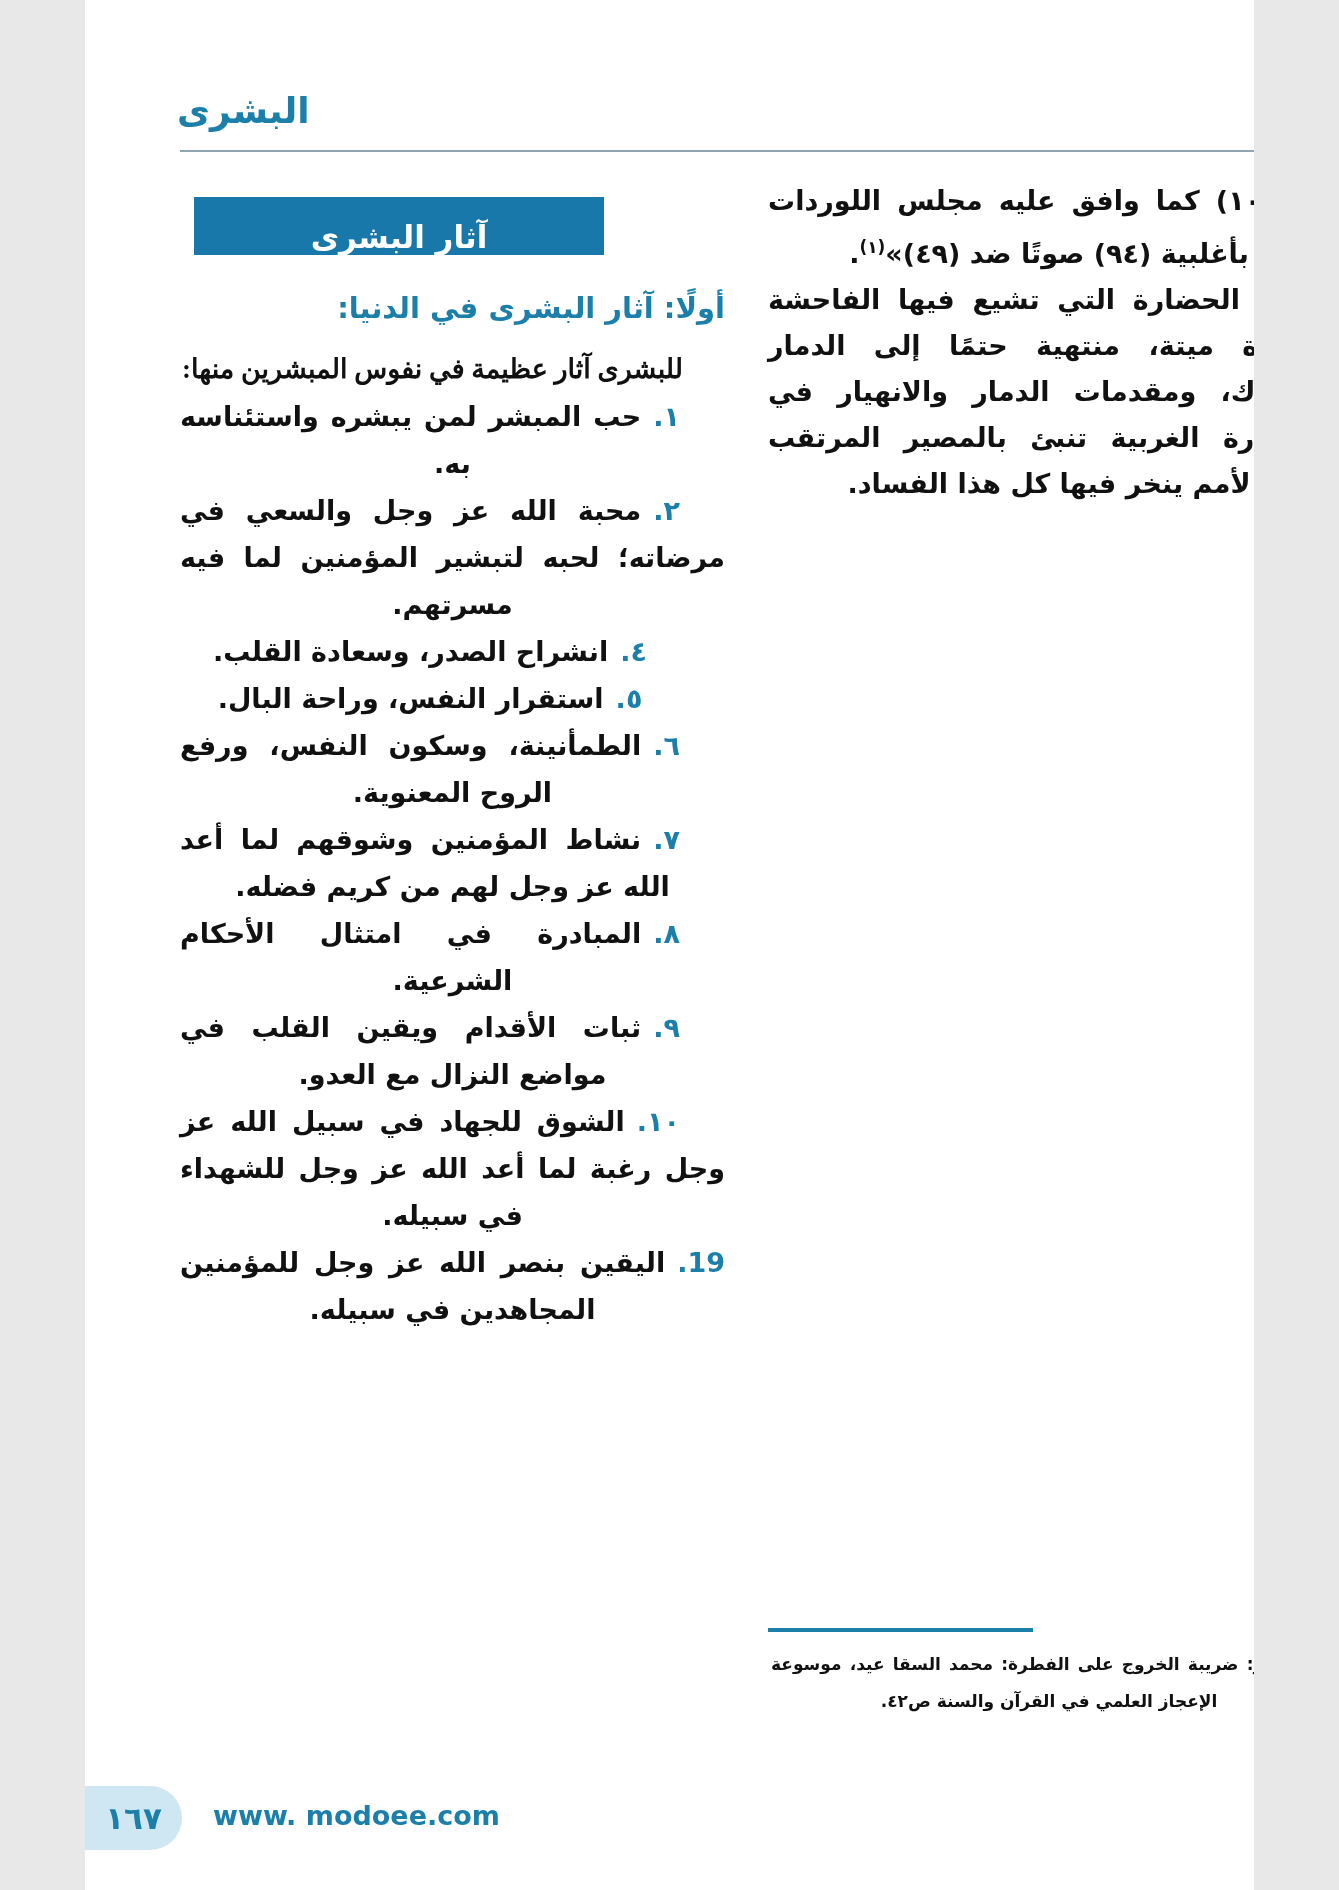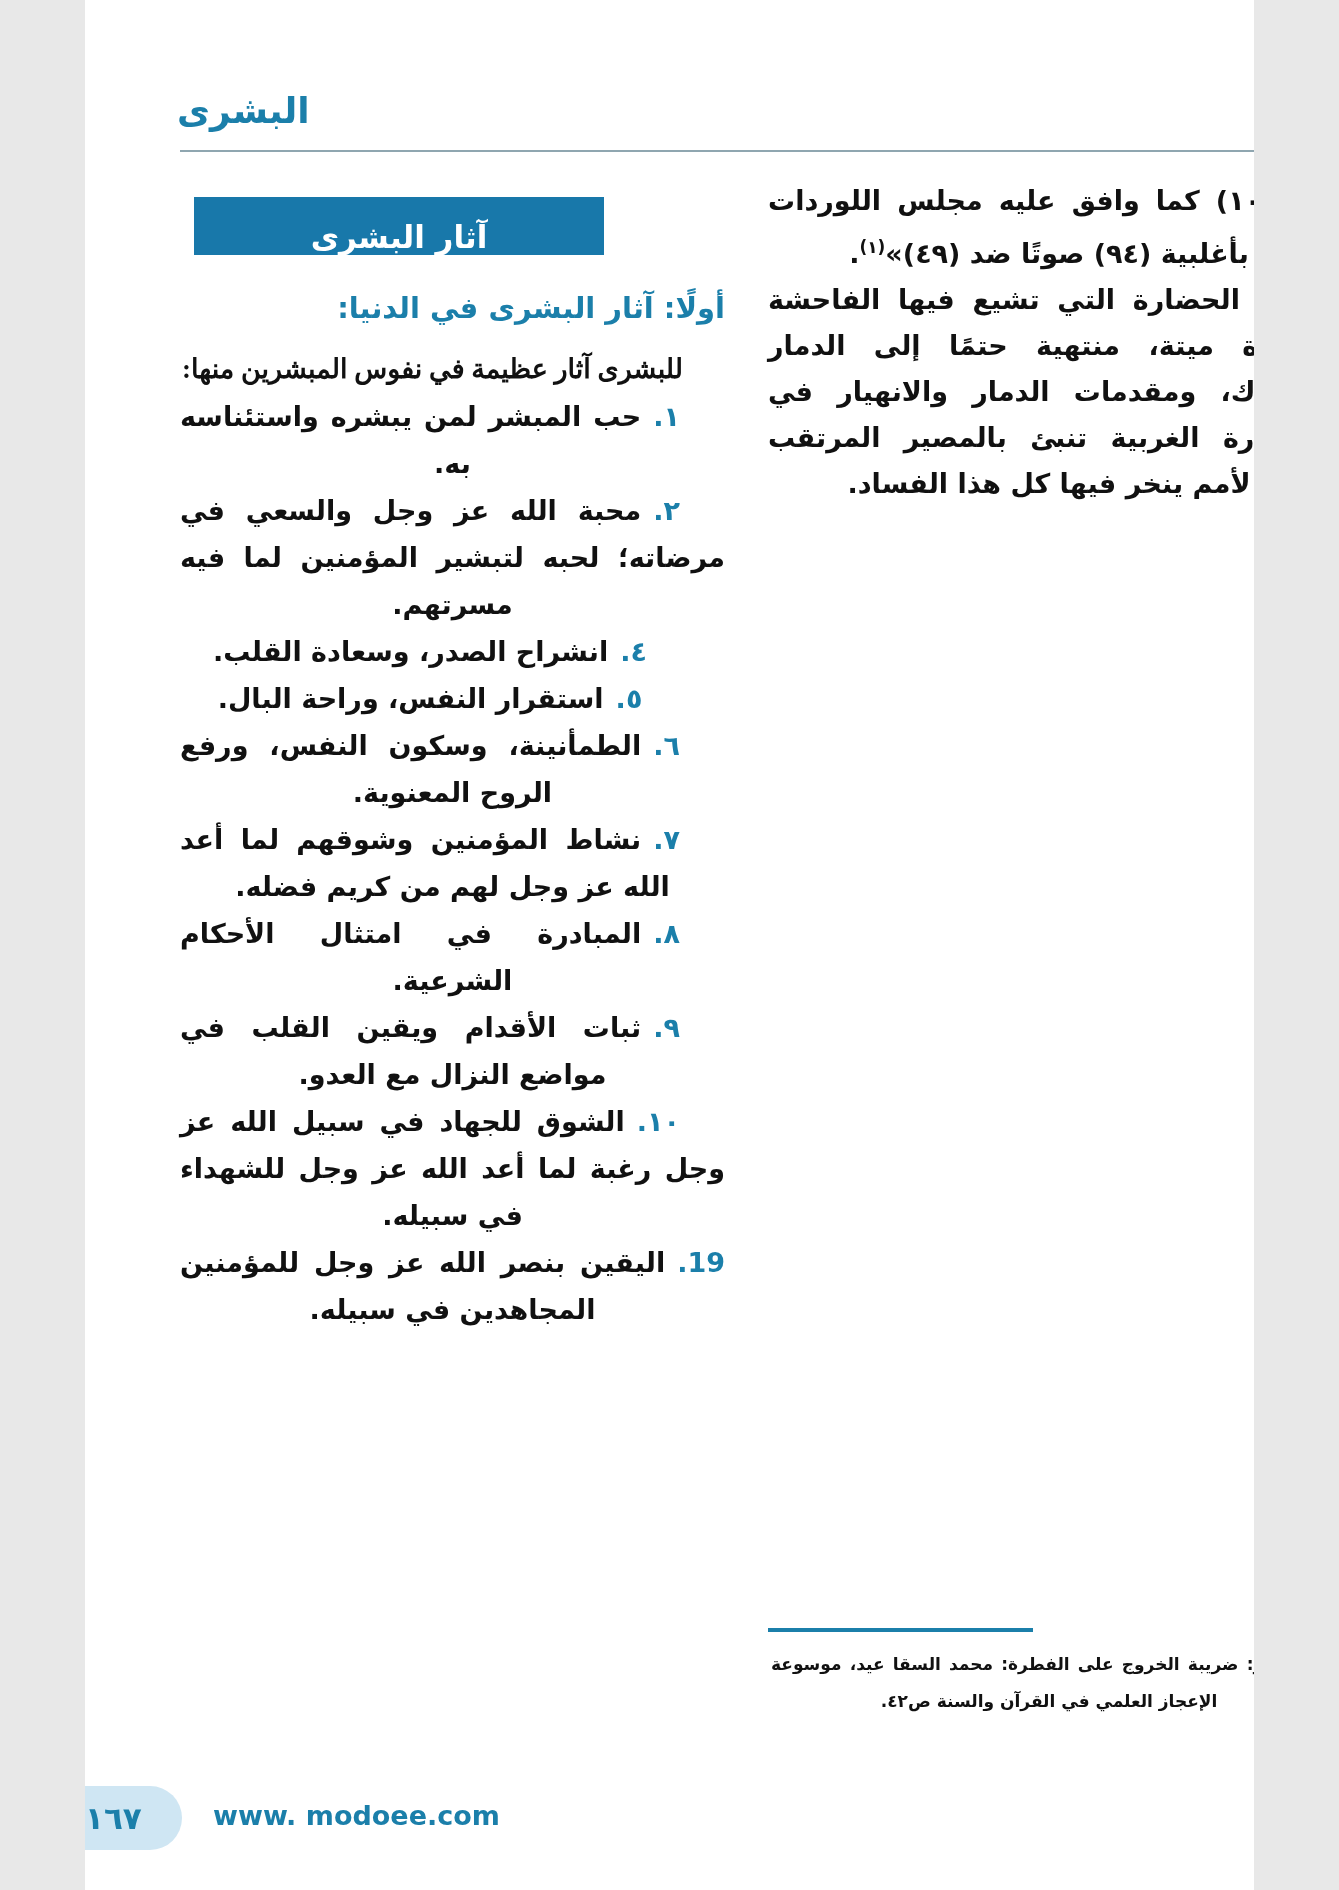--- a/index.html
+++ b/index.html
@@ -65,21 +65,21 @@
   .fn-text {
     margin:3px; font-size:17px; font-weight:700; line-height:37px;
     text-align:justify; text-align-last:center;
   }
 
   
   .page-pill {
     position:absolute; left:0; top:1786px; width:97px; height:64px;
     background:var(--page_pill);
     border-radius:0 32px 32px 0;
-    display:flex; align-items:center; justify-content:flex-end;
+    display:flex; align-items:center; justify-content:center;
     color:var(--accent); font-size:31px; font-weight:700;
   }
   .site {
     position:absolute; left:128px; top:1800px;
     color:var(--accent); font-size:27px; font-weight:700;
     direction:ltr;
   }
 </style>
 </head>
 <body>

